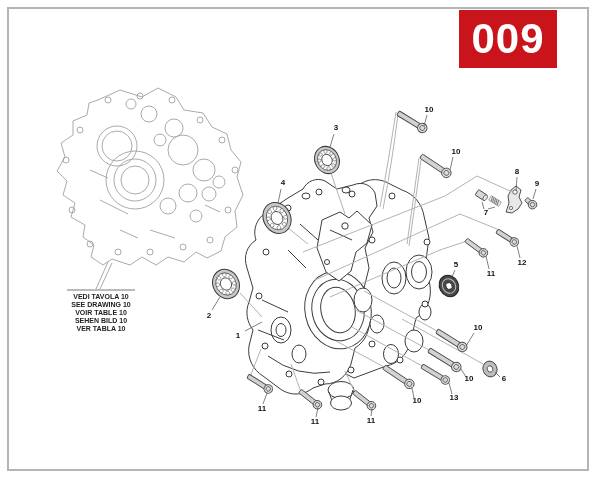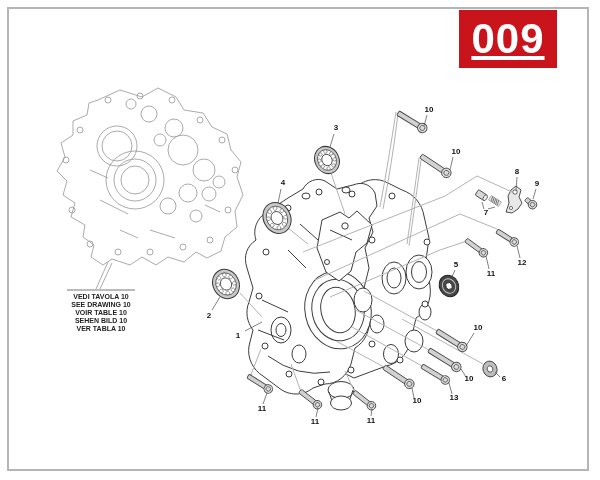--- a/index.html
+++ b/index.html
@@ -4,21 +4,21 @@
 <style>
   html,body{margin:0;padding:0;}
   body{
     width:600px;height:480px;position:relative;overflow:hidden;
     background:#ffffff;font-family:"Liberation Sans",sans-serif;
   }
   .frame{position:absolute;left:7px;top:7px;width:582px;height:464px;
     border:2px solid #b5b5b5;box-sizing:border-box;}
   .badge{position:absolute;left:459px;top:10px;width:98px;height:58px;
     display:flex;align-items:center;justify-content:center;}
-  .badge span{color:#ffffff;font-weight:bold;font-size:42px;letter-spacing:1px;line-height:1;text-decoration:underline;}
+  .badge span{color:#ffffff;font-weight:bold;font-size:42px;letter-spacing:1px;line-height:1;}
   svg.diagram{position:absolute;left:0;top:0;}
   svg.diagram text{font-family:"Liberation Sans",sans-serif;}
   .note{position:absolute;left:50px;top:293px;width:102px;text-align:center;
     font-weight:bold;font-size:7px;line-height:8px;color:#222;}
 </style>
 </head>
 <body>
 
 <div class="frame"></div>
 

